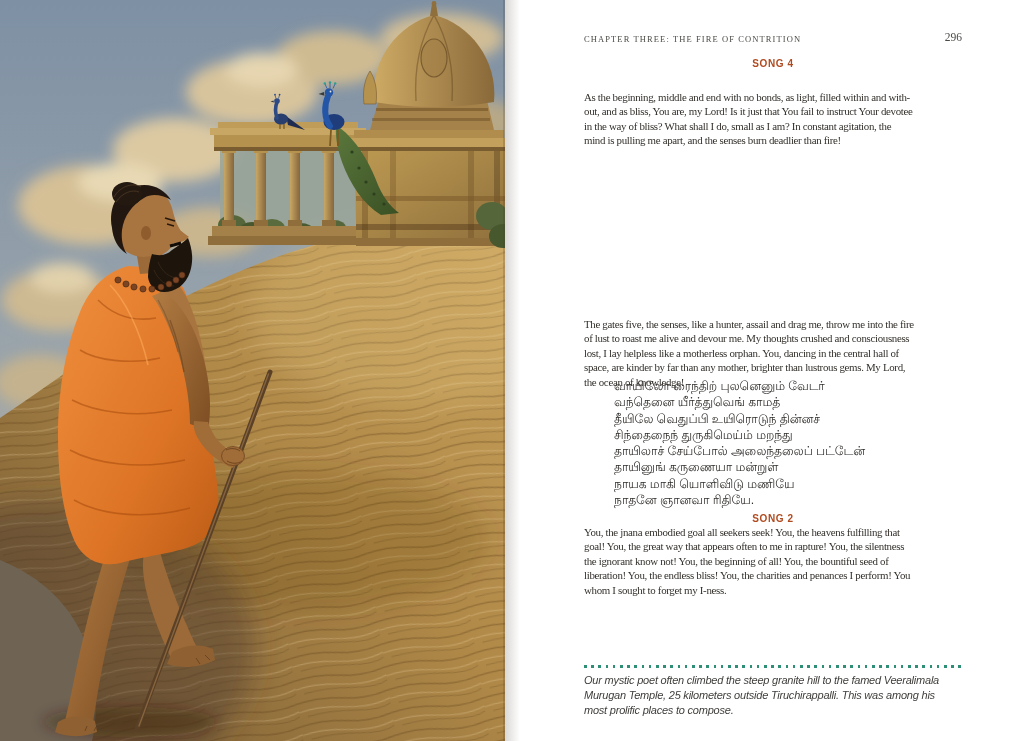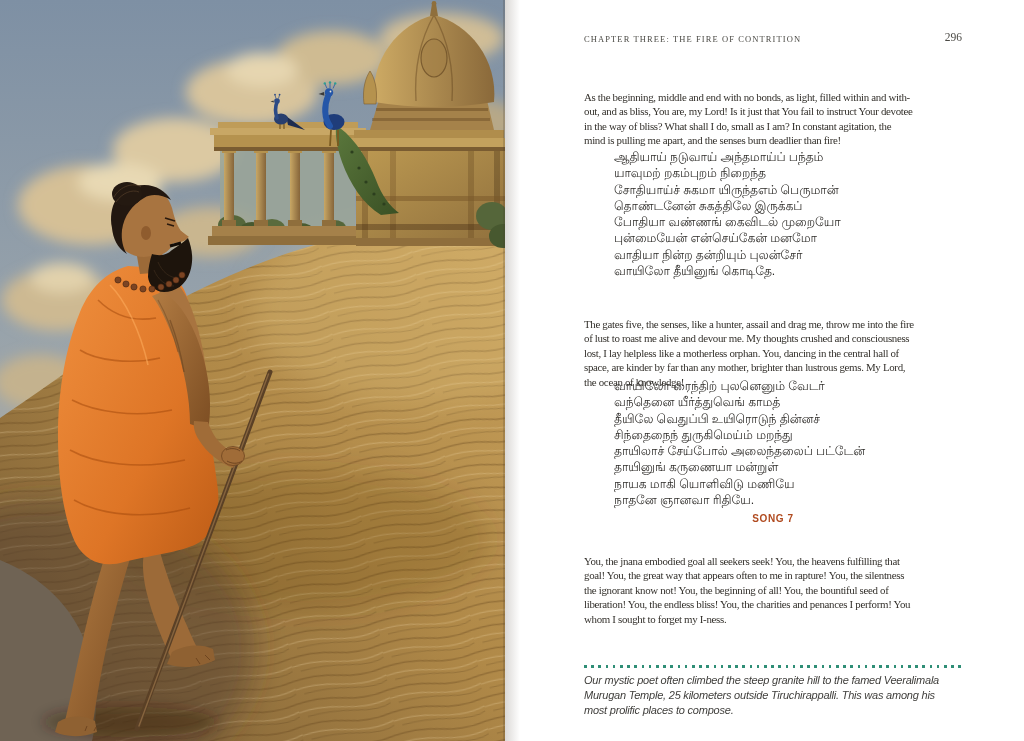--- a/index.html
+++ b/index.html
@@ -274,49 +274,42 @@
       </g>
     </svg>
   </div>
 
   <div class="gutter"></div>
 
   <div class="page-right">
     <div class="running-head">CHAPTER THREE: THE FIRE OF CONTRITION</div>
     <div class="folio">296</div>
 
+    <div class="song-label" style="top:58px">SONG 4</div>
     <div class="para" style="top:74px">As the beginning, middle and end with no bonds, as light, filled within and with-
 out, and as bliss, You are, my Lord! Is it just that You fail to instruct Your devotee
 in the way of bliss? What shall I do, small as I am? In constant agitation, the
 mind is pulling me apart, and the senses burn deadlier than fire!</div>
-    <div class="tamil" style="top:149px">ஆதியாய் நடுவாய் அந்தமாய்ப் பந்தம்
-யாவுமற் றகம்புறம் நிறைந்த
-சோதியாய்ச் சுகமா யிருந்தஎம் பெருமான்
-தொண்டனேன் சுகத்திலே இருக்கப்
-போதியா வண்ணங் கைவிடல் முறையோ
-புன்மையேன் என்செய்கேன் மனமோ
-வாதியா நின்ற தன்றியும் புலன்சேர்
-வாயிலோ தீயினுங் கொடிதே.</div>
 
     <div class="para" style="top:301px">The gates five, the senses, like a hunter, assail and drag me, throw me into the fire
 of lust to roast me alive and devour me. My thoughts crushed and consciousness
 lost, I lay helpless like a motherless orphan. You, dancing in the central hall of
 space, are kinder by far than any mother, brighter than lustrous gems. My Lord,
 the ocean of knowledge!</div>
     <div class="tamil" style="top:378px">வாயிலோ ரைந்திற் புலனெனும் வேடர்
 வந்தெனை யீர்த்துவெங் காமத்
 தீயிலே வெதுப்பி உயிரொடுந் தின்னச்
 சிந்தைநைந் துருகிமெய்ம் மறந்து
 தாயிலாச் சேய்போல் அலைந்தலைப் பட்டேன்
 தாயினுங் கருணையா மன்றுள்
 நாயக மாகி யொளிவிடு மணியே
 நாதனே ஞானவா ரிதியே.</div>
 
-    <div class="song-label" style="top:513px">SONG 7</div>
-    <div class="para" style="top:538px">You, the jnana embodied goal all seekers seek! You, the heavens fulfilling that
+    <div class="song-label" style="top:513px">SONG 2</div>
+    <div class="para" style="top:509px">You, the jnana embodied goal all seekers seek! You, the heavens fulfilling that
 goal! You, the great way that appears often to me in rapture! You, the silentness
 the ignorant know not! You, the beginning of all! You, the bountiful seed of
 liberation! You, the endless bliss! You, the charities and penances I perform! You
 whom I sought to forget my I-ness.</div>
 
     <div class="divider" style="top:665px"></div>
     <div class="caption" style="top:673px">Our mystic poet often climbed the steep granite hill to the famed Veeralimala
 Murugan Temple, 25 kilometers outside Tiruchirappalli. This was among his
 most prolific places to compose.</div>
   </div>

